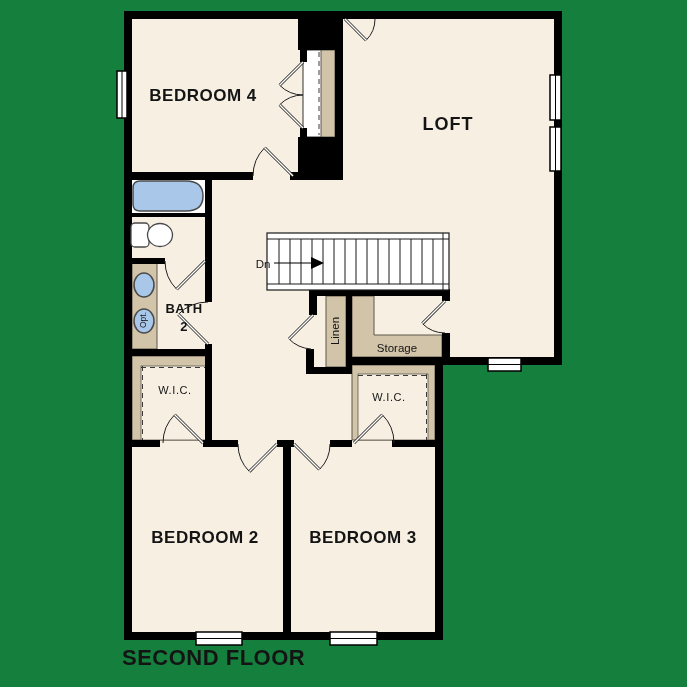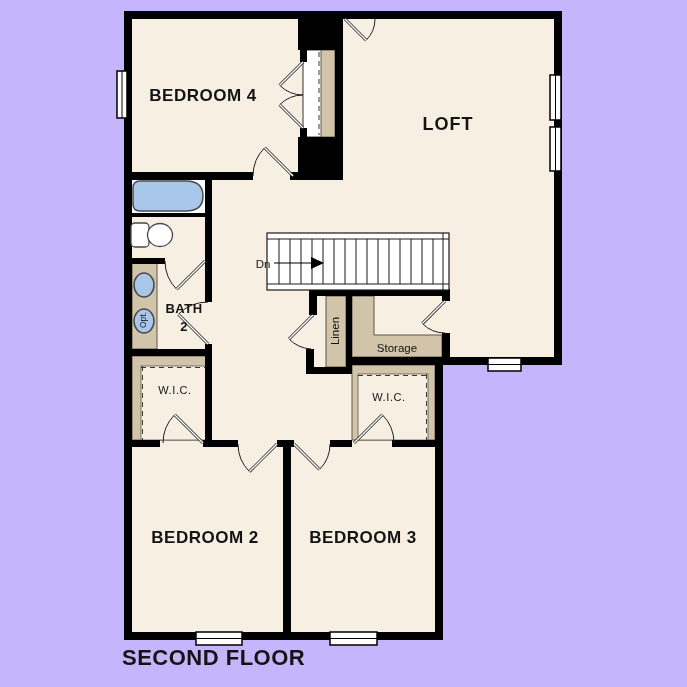--- a/index.html
+++ b/index.html
@@ -1,19 +1,19 @@
 <!DOCTYPE html>
 <html><head>
 <meta charset="utf-8">
 <style>
   html,body{margin:0;padding:0;background:#ffffff;}
   .canvas{
     position:relative;
     width:687px;height:687px;
-    background:#c4b5fd;
+    background:#15803d;
     font-family:"Liberation Sans", sans-serif;
     overflow:hidden;
   }
   svg text{
     font-family:"Liberation Sans", sans-serif;
     fill:#141414;
   }
   .room-label{font-weight:bold;font-size:17px;letter-spacing:.5px;}
   .loft-label{font-weight:bold;font-size:18px;letter-spacing:1px;}
   .small-label{font-size:11px;letter-spacing:.6px;}

